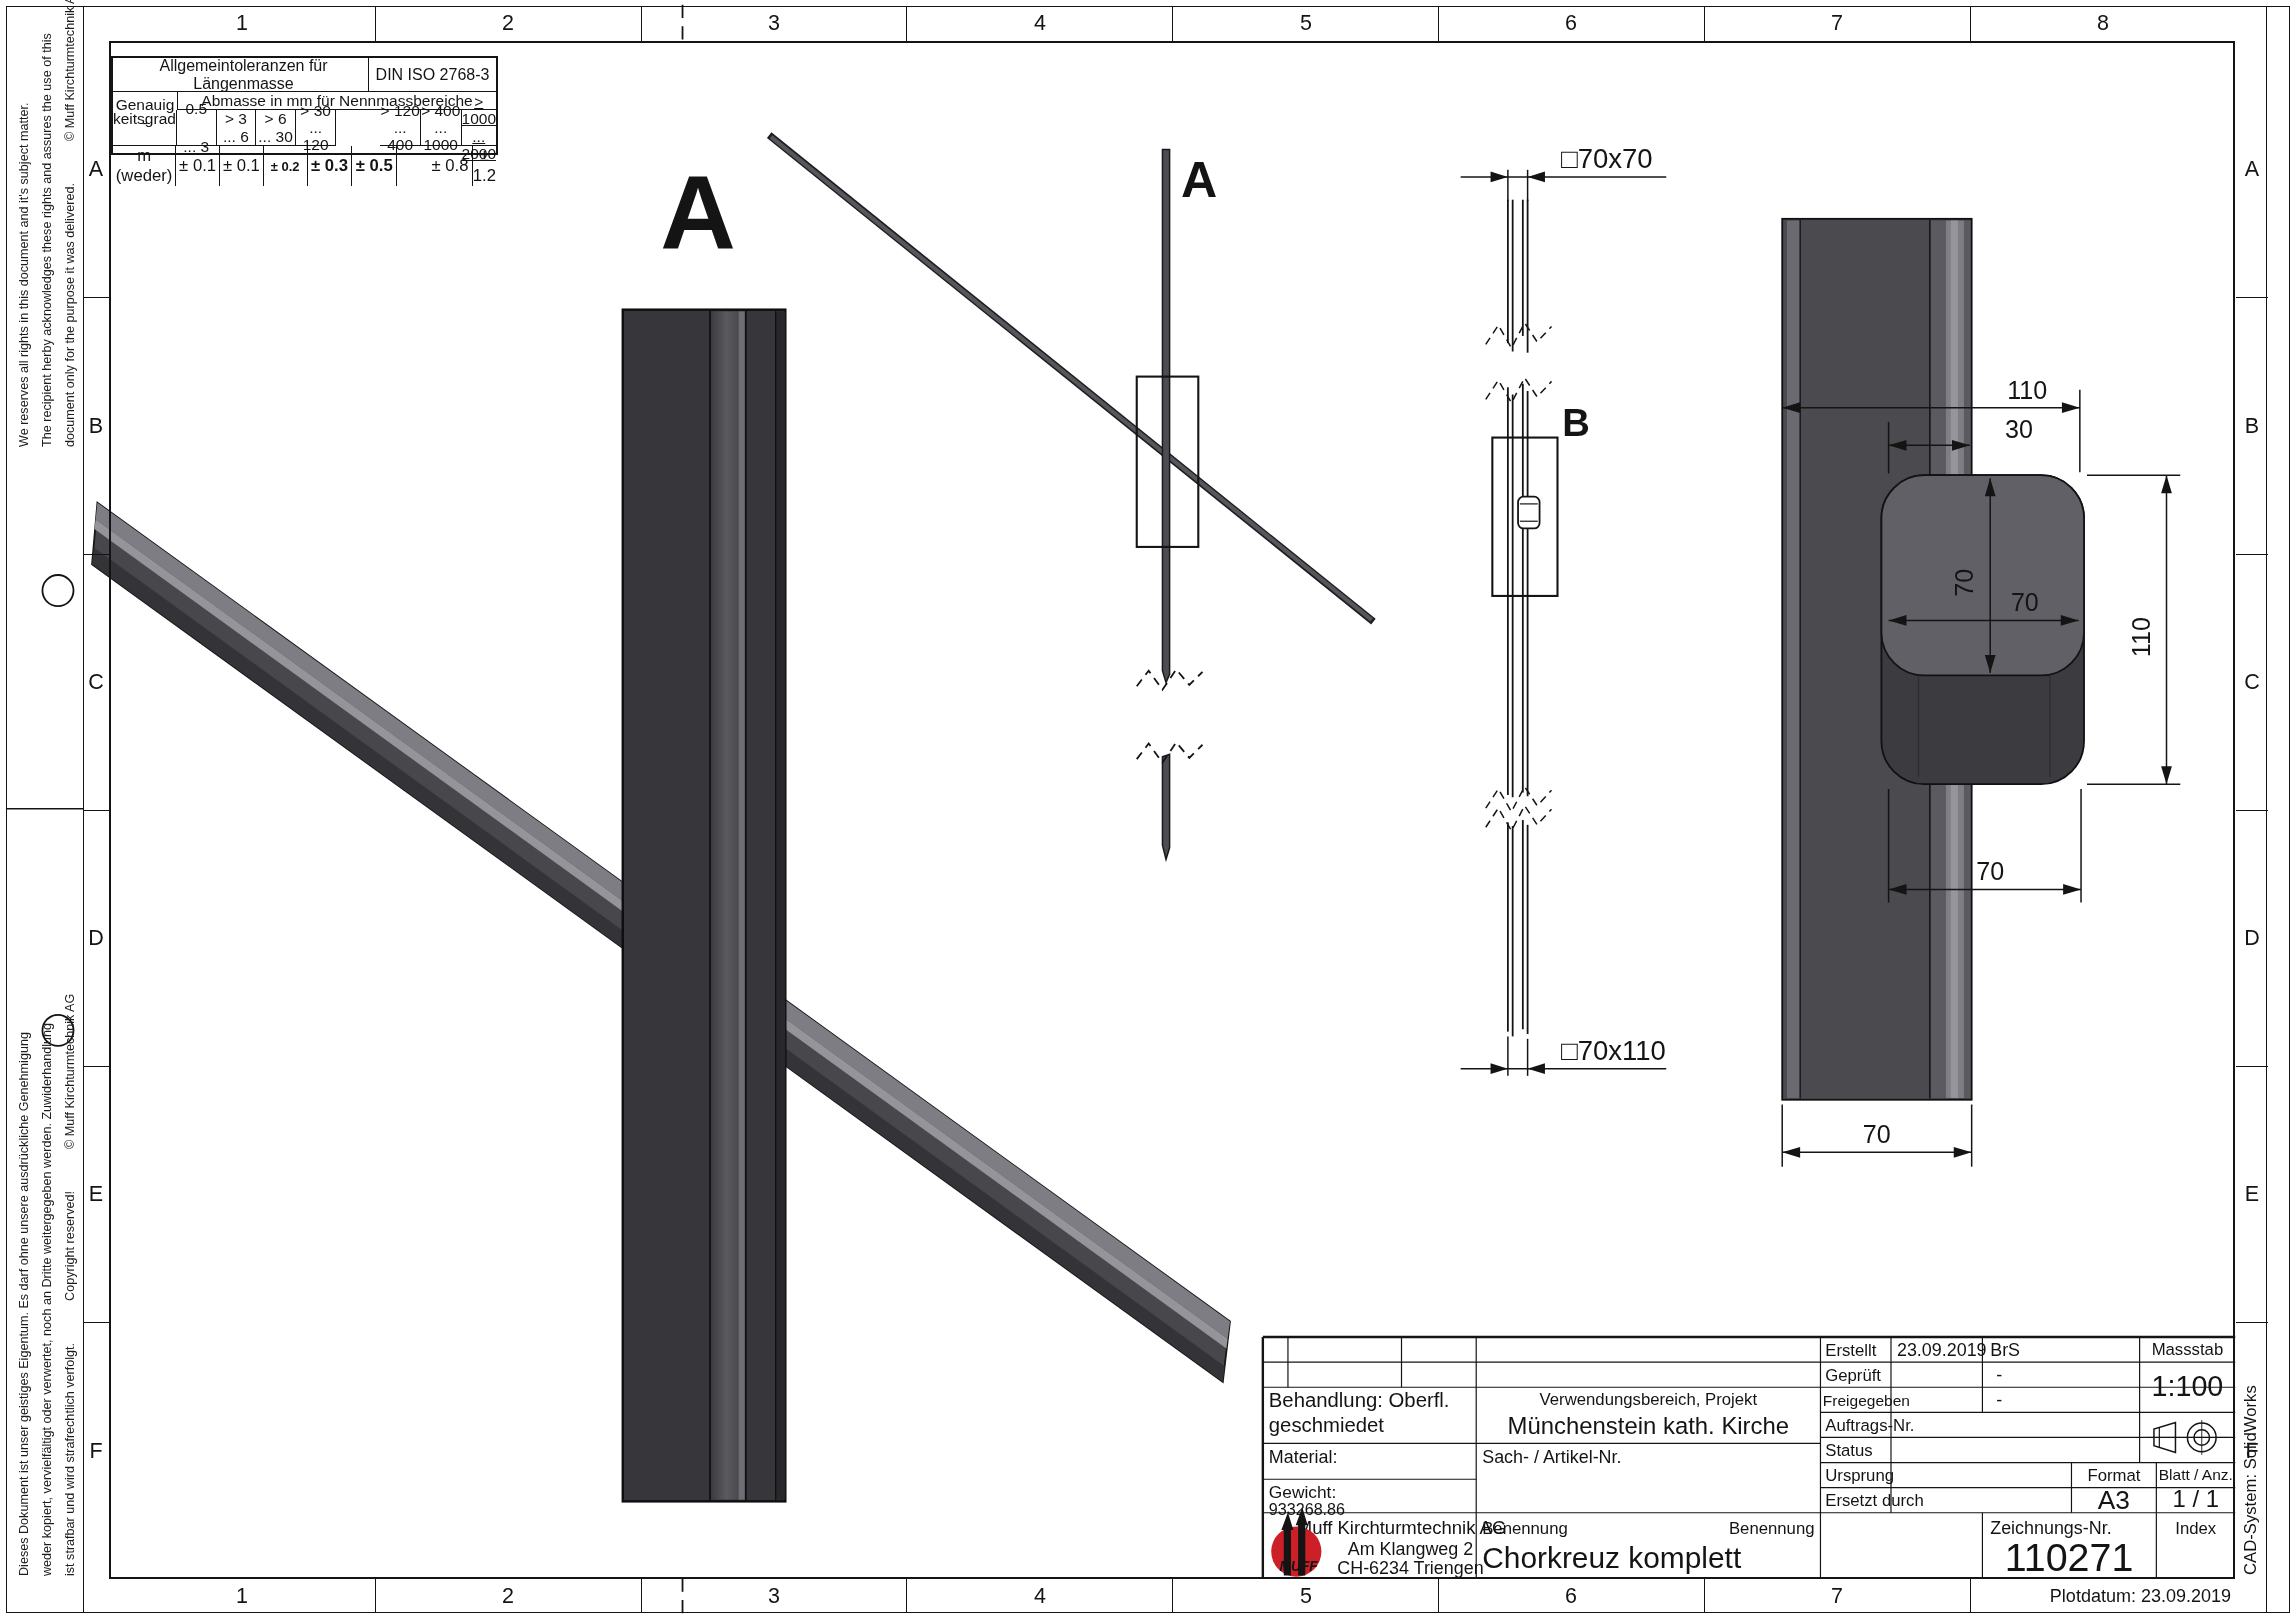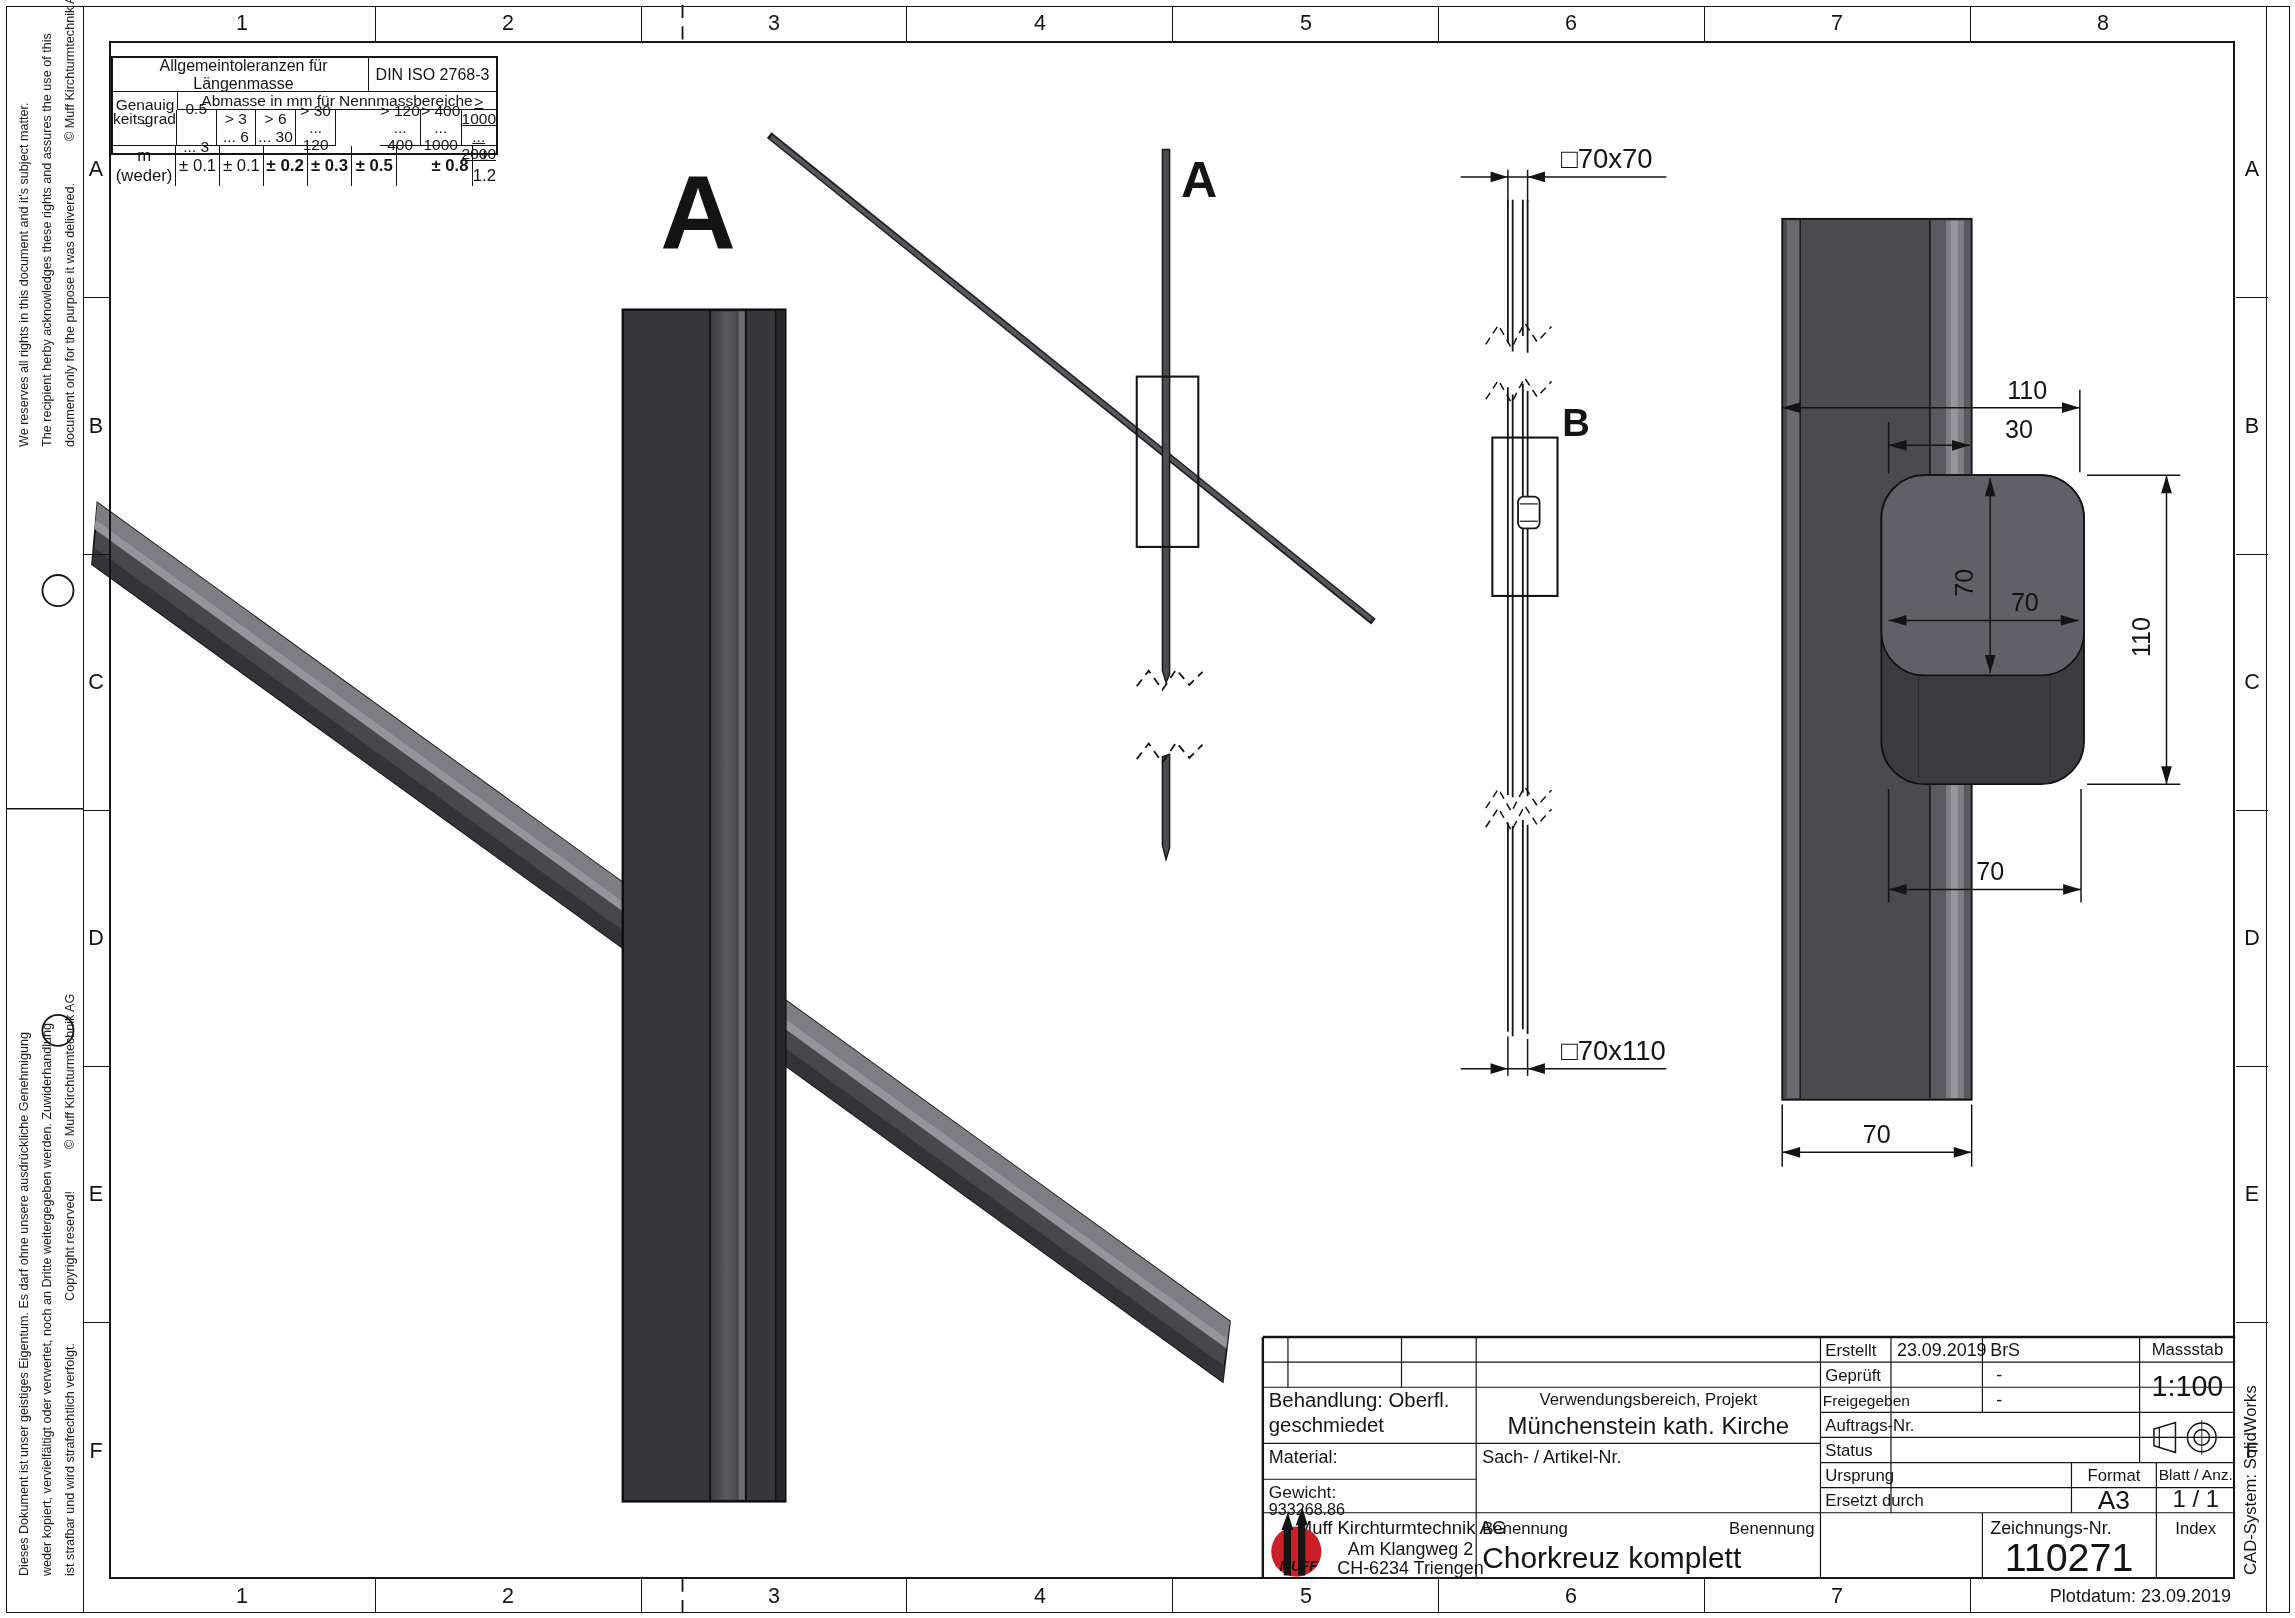--- a/index.html
+++ b/index.html
@@ -402,22 +402,22 @@
         </div>
       <div class="cell last" style="flex:1;flex-direction:column;line-height:17.3px;text-decoration:underline;">
           <span>&gt; 1000</span>
           <span>... 2000</span>
         </div>
     </div>
     <div class="row" style="flex:1;">
       <div class="cell bot" style="width:65px;font-size:16.7px;">m  (weder)</div>
       <div class="cell bot" style="width:45px;font-size:16.7px;">± 0.1</div>
       <div class="cell bot" style="width:45px;font-size:16.7px;">± 0.1</div>
-      <div class="cell bot" style="width:45px;font-size:17px;font-weight:bold;">± 0.2</div>
+      <div class="cell bot" style="width:45px;font-size:13px;font-weight:bold;">± 0.2</div>
       <div class="cell bot" style="width:46px;font-size:16.7px;font-weight:bold;">± 0.3</div>
       <div class="cell bot" style="width:46px;font-size:16.7px;font-weight:bold;">± 0.5</div>
-      <div class="cell bot" style="width:46px;font-size:16.7px;font-weight:bold;margin-left:31px;">± 0.8</div>
+      <div class="cell bot" style="width:46px;font-size:16.7px;font-weight:normal;margin-left:31px;">± 0.8</div>
       <div class="cell bot last" style="flex:1;font-size:16.7px;">± 1.2</div>
     </div>
   </div>
 
 </div>
 
 
 </body></html>

